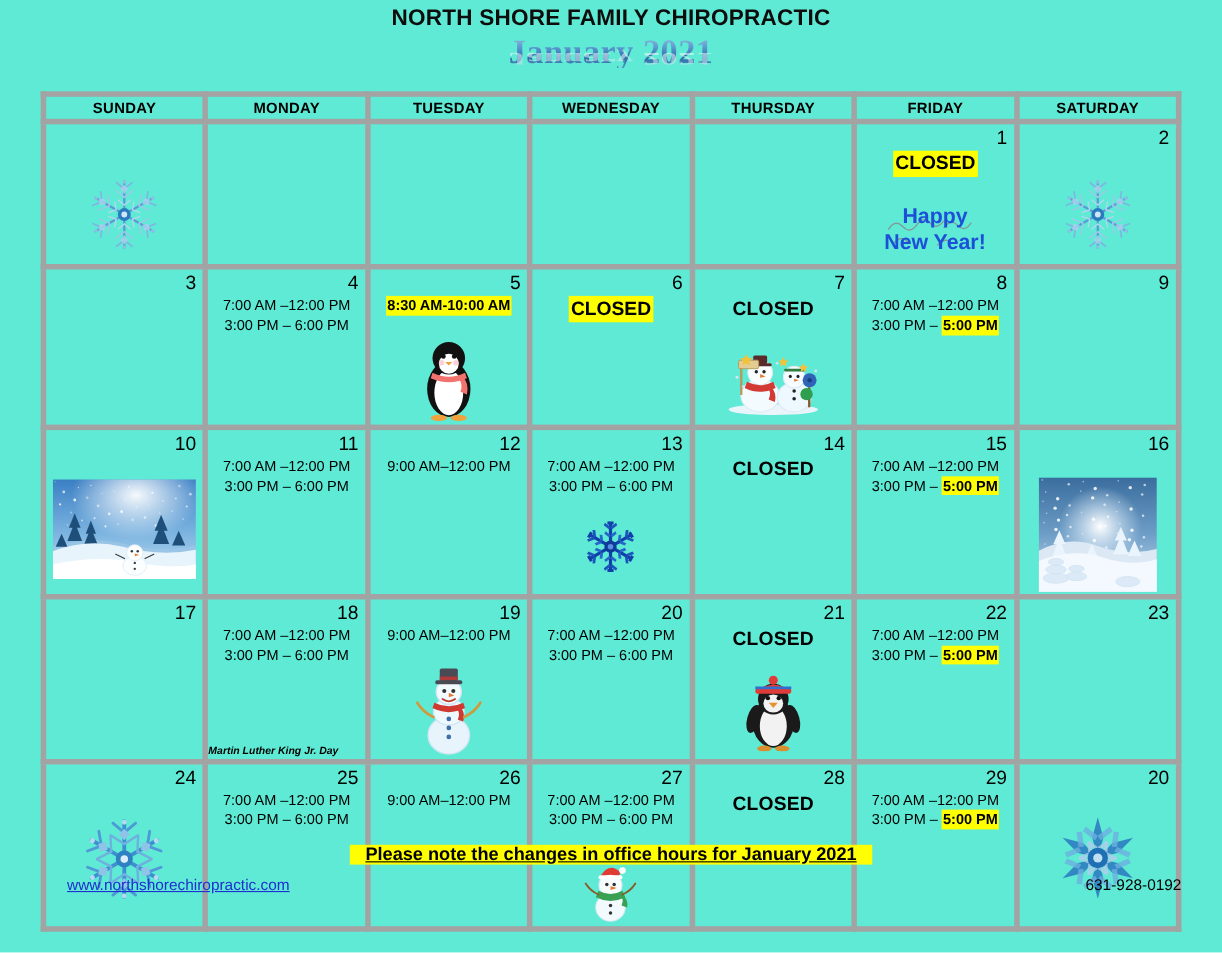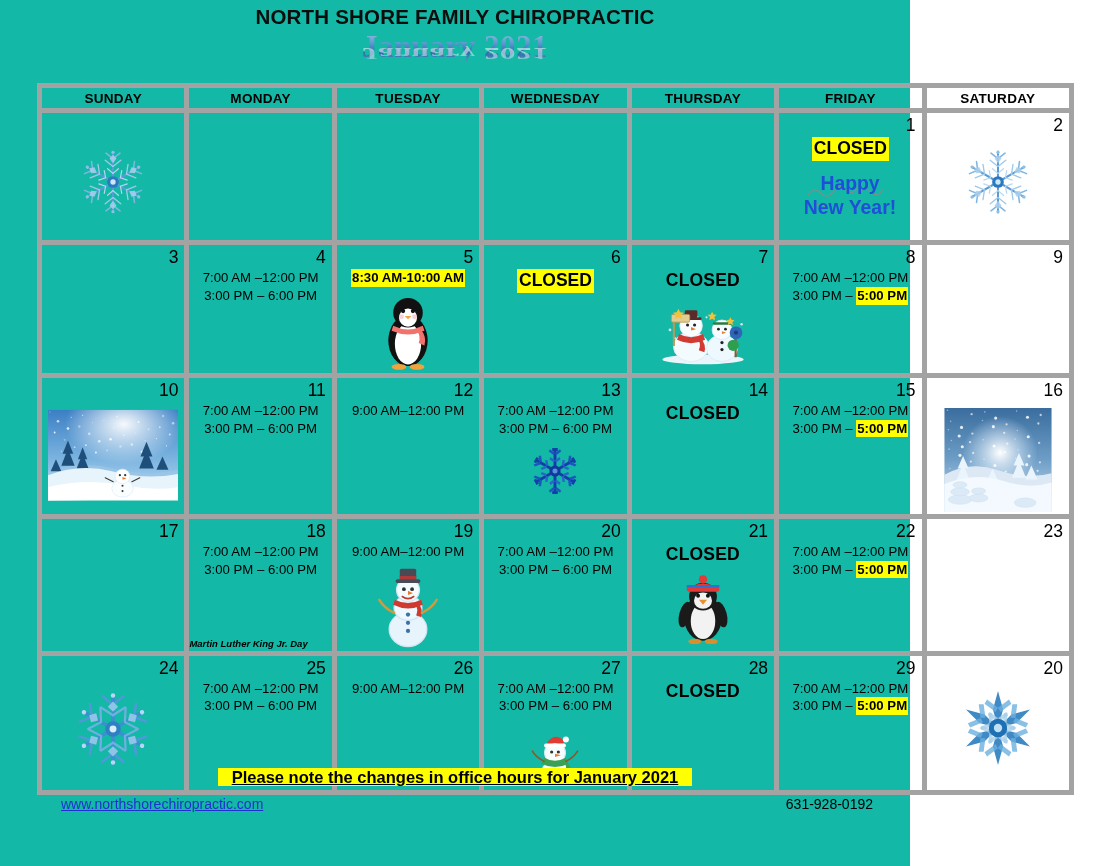--- a/index.html
+++ b/index.html
@@ -5,22 +5,22 @@
   * { box-sizing: border-box; }
   html, body {
     margin: 0; padding: 0;
     width: 1111px; height: 866px;
     background: #ffffff;
     font-family: "Liberation Sans", sans-serif;
     overflow: hidden;
   }
   #page {
     position: relative;
-    width: 910px; height: 866px;
-    background: #14b8a6;
+    width: 1111px; height: 866px;
+    background: #5eead4;
   }
 
   
   .title-block { text-align: center; padding-top: 6px; }
   .org-title {
     font-family: "Liberation Sans", sans-serif;
     font-weight: bold;
     font-size: 20.5px;
     letter-spacing: 0.2px;
     color: #0d0d0d;
@@ -123,21 +123,21 @@
   }
   .holiday-note {
     position: absolute;
     left: 0; right: 0; bottom: 2px;
     text-align: left;
     font-size: 9.5px;
     font-weight: bold;
     font-style: italic;
     color: #000;
   }
-  .art { margin-top: 6px; display: flex; justify-content: center; align-items: center; }
+  .art { margin-top: 19px; display: flex; justify-content: center; align-items: center; }
 
   
   .footer { position: absolute; left: 0; right: 0; top: 768px; }
   .footer-note {
     text-align: center;
     font-size: 16.5px;
     font-weight: bold;
     color: #000;
   }
   .footer-note span { background: #ffff00; padding: 0 14px; text-decoration: underline; }

